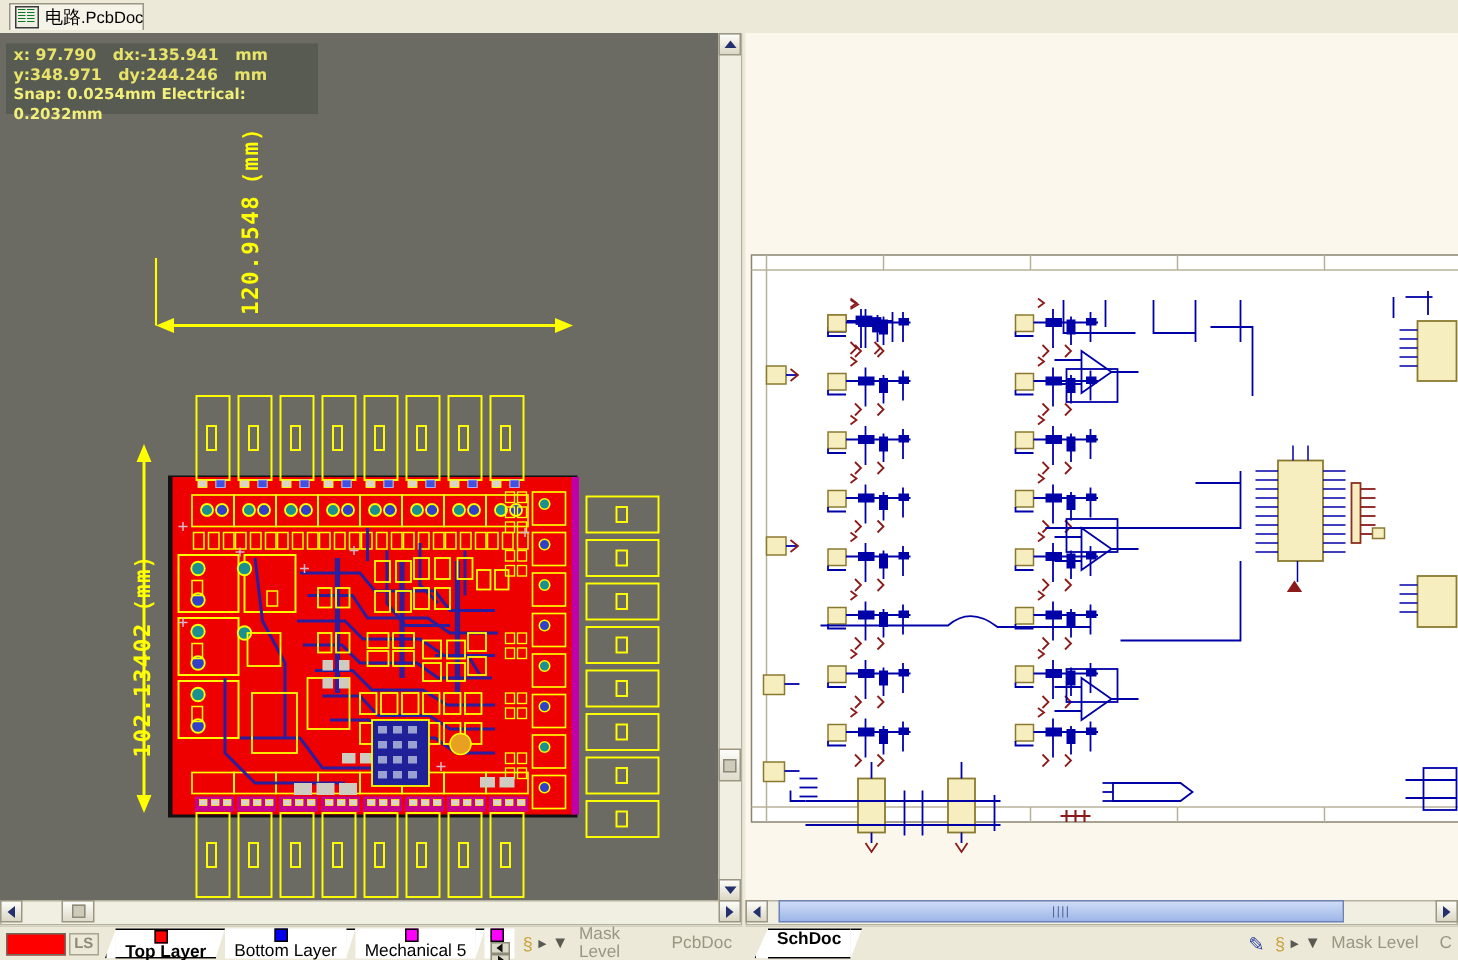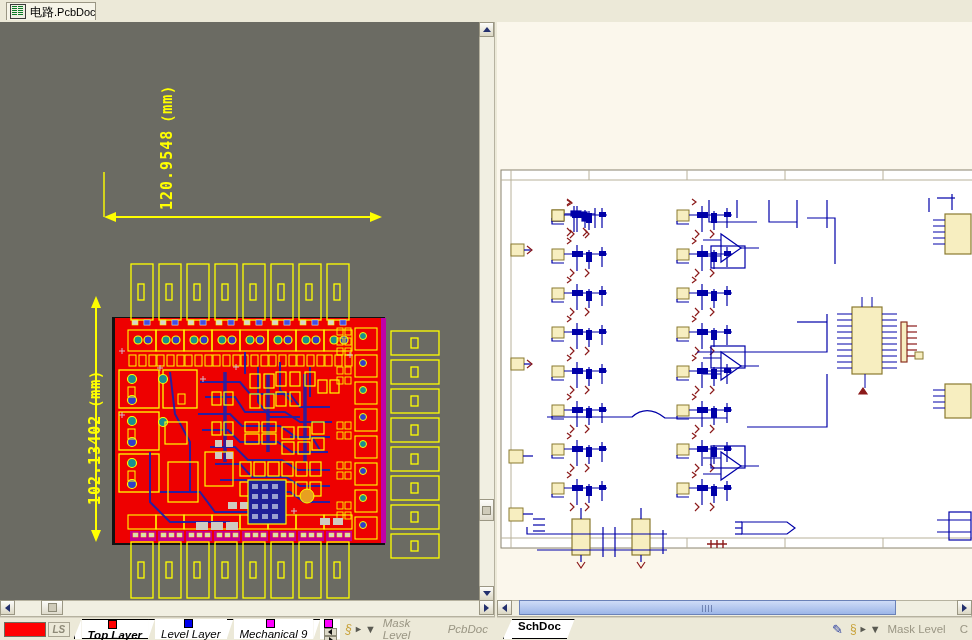--- a/index.html
+++ b/index.html
@@ -523,20 +523,33 @@
       </div>
       <div class="sbthumb" style="left:40px;top:-1px;width:22px;height:15px;">
         <span class="grip"></span>
       </div>
       <div class="sbbtn" style="left:478px;top:-1px;">
         <span class="arrw rt"></span>
       </div>
     </div>
   </div>
 
+  <div class="statusbox" style="left:4px;top:29px;">
+    <div>
+      <span>x: 97.790</span>
+      &nbsp;&nbsp;<span>dx:-135.941</span>
+      &nbsp;&nbsp;<span>mm</span>
+    </div>
+    <div>
+      <span>y:348.971</span>
+      &nbsp;&nbsp;<span>dy:244.246</span>
+      &nbsp;&nbsp;<span>mm</span>
+    </div>
+    <div class="l3">Snap: 0.0254mm Electrical: 0.2032mm</div>
+  </div>
 
   <div class="vdiv"></div>
 
   <div class="panel" id="rightPanel">
     <div class="schbg" style="left:0;top:0;width:475px;height:578px;background:#fbf7ec;">
 
       <svg width="475" height="578" style="position:absolute;left:0;top:0;">
 
         <rect x="4" y="148" width="478" height="378" fill="#ffffff" stroke="#8a8470" stroke-width="1"></rect>
 
@@ -958,38 +971,38 @@
       </div>
       <div class="sbthumb" style="left:21px;top:-1px;width:377px;height:15px;">
         <span style="font-size:8px;color:#4a5f92;letter-spacing:1px;">||||</span>
       </div>
       <div class="sbbtn" style="left:459px;top:-1px;">
         <span class="arrw rt"></span>
       </div>
     </div>
   </div>
 
-  <div class="layerbar" style="left:0;width:495px;font-style:italic;">
+  <div class="layerbar" style="left:0;width:495px;">
     <div class="lswatch" style="margin-left:4px;"></div>
     <div class="lsbtn" style="margin-left:2px;">LS</div>
     <span class="slant" style="margin-left:4px;
         clip-path:polygon(100% 0,100% 100%,0 100%);border-left:1px solid #000;"></span>
     <div class="ltab sel" style="border-top:1px solid #000;border-bottom:1px solid #000;">
       <span class="lchip" style="background:#ff0000;"></span>
       <span>Top Layer</span>
     </div>
     <span class="slant" style="clip-path:polygon(0 0,100% 0,0 100%);border-top:1px solid #000;"></span>
     <div class="ltab">
       <span class="lchip" style="background:#0000ee;"></span>
-      <span>Level Layer</span>
+      <span>Bottom Layer</span>
     </div>
     <span class="slant" style="clip-path:polygon(0 0,100% 0,0 100%);border-top:1px solid #000;"></span>
     <div class="ltab">
       <span class="lchip" style="background:#ff00ff;"></span>
-      <span>Mechanical 9</span>
+      <span>Mechanical 5</span>
     </div>
     <span class="slant" style="clip-path:polygon(0 0,100% 0,0 100%);border-top:1px solid #000;"></span>
     <div class="ltab" style="padding:0 3px;">
       <span class="lchip" style="background:#ff00ff;margin-right:3px;"></span>
       <span class="minibtn">
           <span class="arrw lf" style="border-right-color:#111;border-top-width:3px;border-bottom-width:3px;border-right-width:4px;"></span>
         </span>
       <span class="minibtn" style="margin-left:1px;">
           <span class="arrw rt" style="border-left-color:#111;border-top-width:3px;border-bottom-width:3px;border-left-width:4px;"></span>
         </span>

